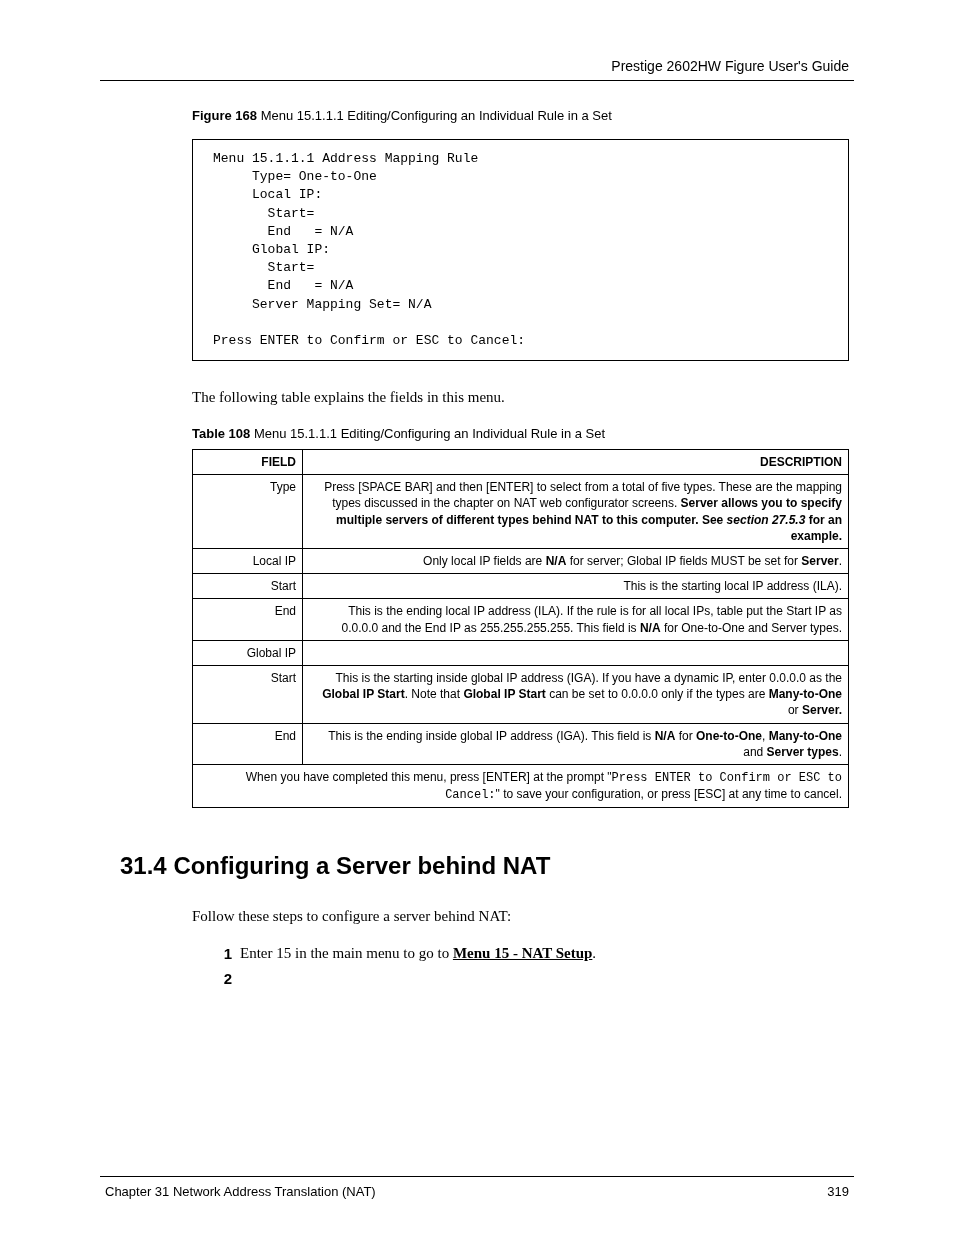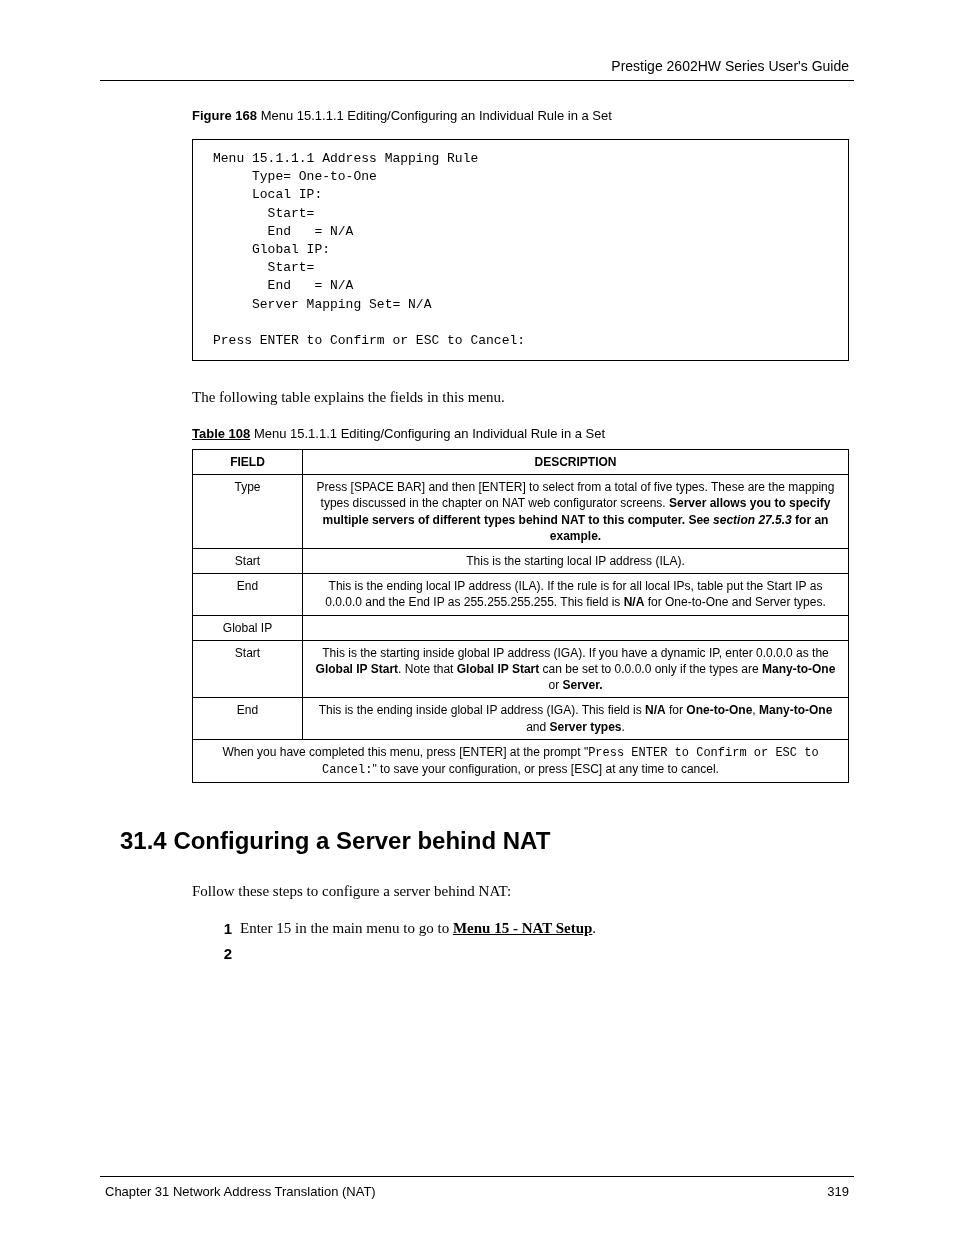--- a/index.html
+++ b/index.html
@@ -56,32 +56,32 @@
     margin-left: 72px;
     margin-bottom: 20px;
     margin-top: 28px;
   }
   .table-label {
     font-family: Arial, Helvetica, sans-serif;
     font-size: 13px;
     margin-left: 72px;
     margin-bottom: 8px;
   }
-  .table-label .bold { font-weight: bold; text-decoration: underline; }
+  .table-label .bold { font-weight: bold; }
   table.field-table {
     border-collapse: collapse;
     margin-left: 72px;
     width: calc(100% - 72px);
     font-family: Arial, Helvetica, sans-serif;
     font-size: 12px;
   }
   table.field-table th, table.field-table td {
     border: 1px solid #000;
     padding: 4px 6px;
-    text-align: center;
+    text-align: right;
     vertical-align: top;
     line-height: 1.35;
   }
   table.field-table th {
     font-weight: bold;
   }
   .section-heading {
     font-family: Arial, Helvetica, sans-serif;
     font-size: 24px;
     font-weight: bold;
@@ -125,21 +125,21 @@
     bottom: 36px;
     right: 105px;
     font-family: Arial, Helvetica, sans-serif;
     font-size: 13px;
   }
   .mono { font-family: "Courier New", monospace; }
 </style>
 </head>
 <body>
 
-<div class="header-text">Prestige 2602HW Series User's Guide</div>
+<div class="header-text">Prestige 2602HW Figure User's Guide</div>
 <div class="header-line"></div>
 
 <div class="content">
 
   <div class="figure-label">
     <span class="bold">Figure 168</span><span>   Menu 15.1.1.1 Editing/Configuring an Individual Rule in a Set</span>
   </div>
 
   <div class="menu-box">Menu 15.1.1.1 Address Mapping Rule
      Type= One-to-One
@@ -165,20 +165,24 @@
         <th style="width:110px">FIELD</th>
         <th>DESCRIPTION</th>
       </tr>
     </thead>
     <tbody id="table-body">
         <tr>
           <td>Type</td>
           <td><span>Press [SPACE BAR] and then [ENTER] to select from a total of five types. These are the mapping types discussed in the chapter on NAT web configurator screens. </span><span style="font-weight: bold;">Server allows you to specify multiple servers of different types behind NAT to this computer. See </span><span style="font-weight: bold; font-style: italic;">section 27.5.3</span><span style="font-weight: bold;"> for an example.</span></td>
         </tr>
         <tr>
+          <td>Local IP</td>
+          <td><span>Only local IP fields are </span><span style="font-weight: bold;">N/A</span><span> for server; Global IP fields MUST be set for </span><span style="font-weight: bold;">Server</span><span>.</span></td>
+        </tr>
+        <tr>
           <td>Start</td>
           <td><span>This is the starting local IP address (ILA).</span></td>
         </tr>
         <tr>
           <td>End</td>
           <td><span>This is the ending local IP address (ILA). If the rule is for all local IPs, table put the Start IP as 0.0.0.0 and the End IP as 255.255.255.255. This field is </span><span style="font-weight: bold;">N/A</span><span> for One-to-One and Server types.</span></td>
         </tr>
         <tr>
           <td>Global IP</td>
           <td></td>

